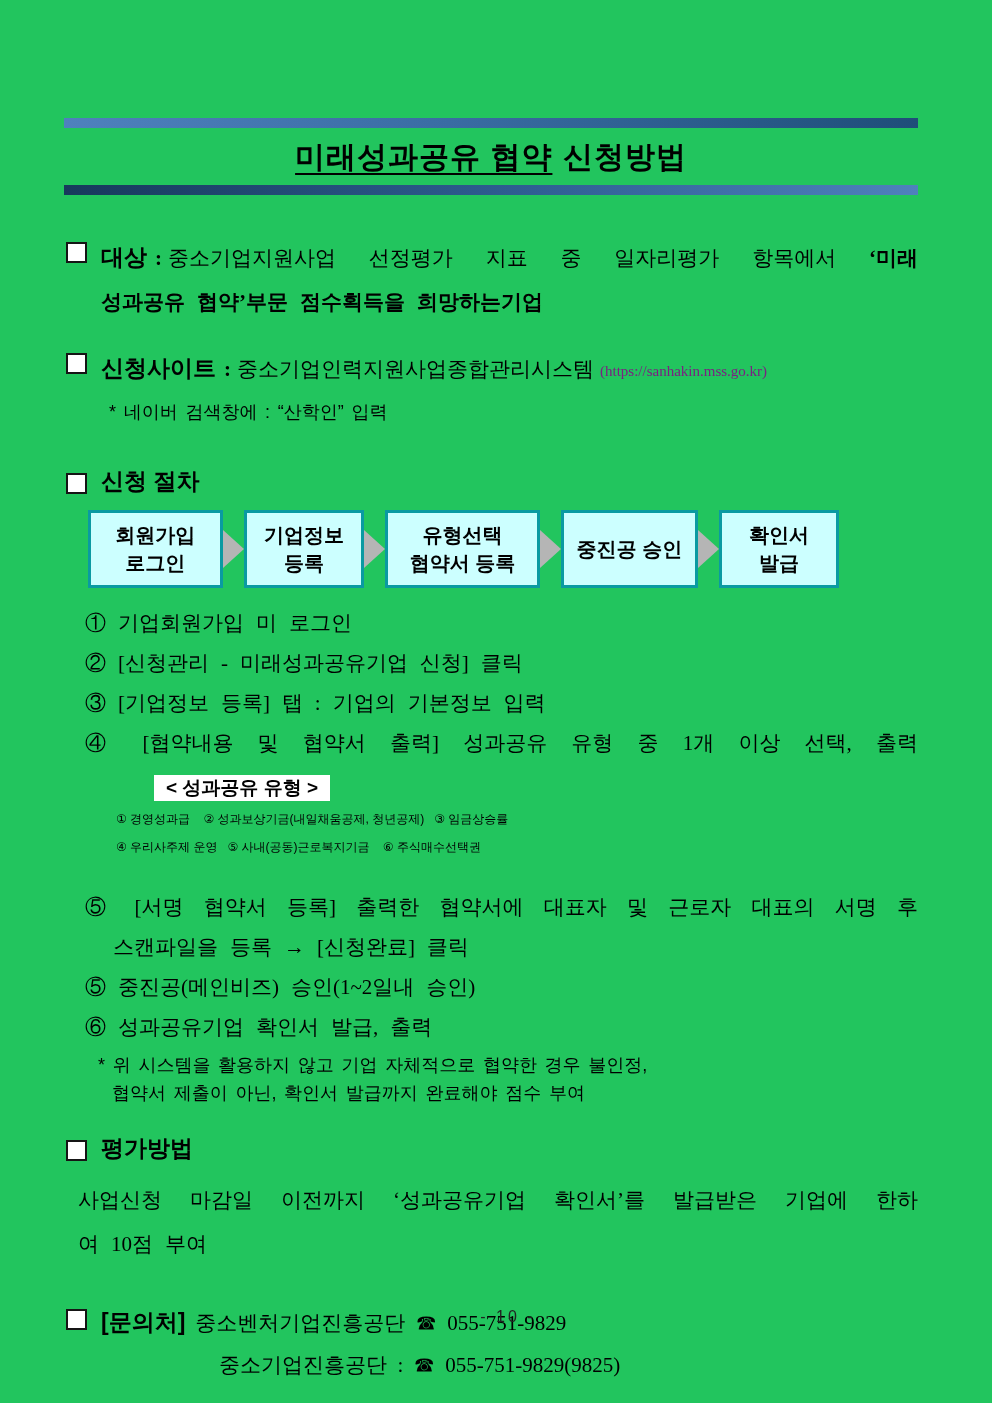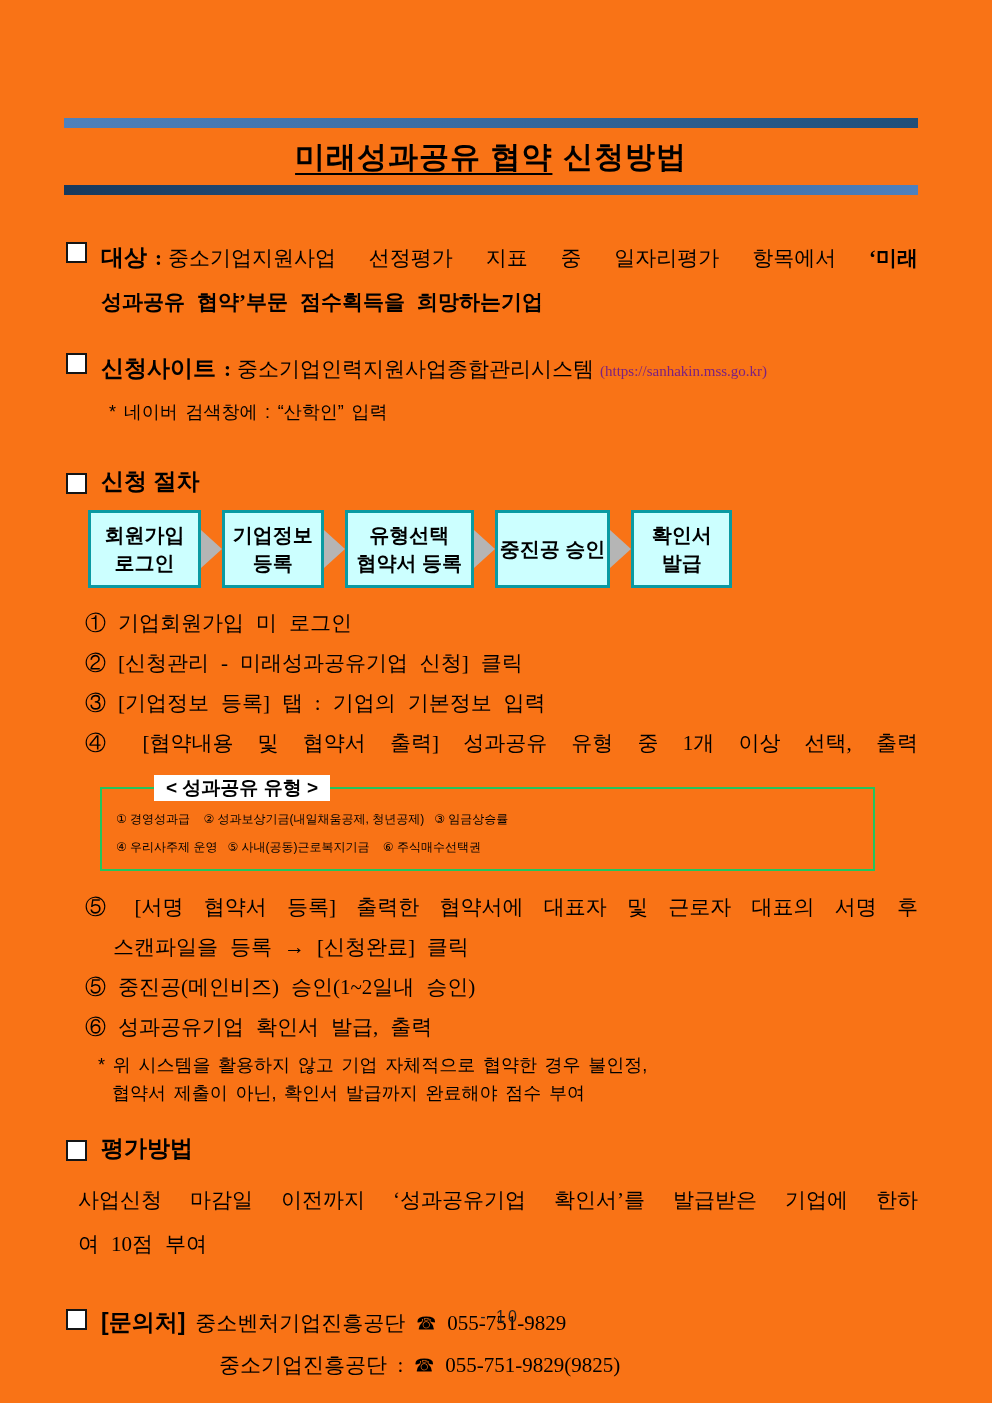--- a/index.html
+++ b/index.html
@@ -1,17 +1,17 @@
 <!DOCTYPE html>
 <html><head>
 <meta charset="utf-8">
 <style>
   html,body { margin:0; padding:0; background:#888; }
   .page {
-    width: 992px; height: 1403px; background:#f97316; position: relative;
+    width: 992px; height: 1403px; background:#22c55e; position: relative;
     margin: 0 auto; box-sizing: border-box; overflow: hidden;
     font-family: "Liberation Serif", "DejaVu Serif", serif; color:#000;
   }
   .content { padding: 118px 74px 0 64px; box-sizing: border-box; }
 
   
   .bar { height: 10px; }
   .bar-top { background: linear-gradient(to right,#4f81bd 0%, #3a6ca3 45%, #1f4e79 100%); }
   .bar-bottom { background: linear-gradient(to right,#17395c 0%, #2f5f93 55%, #4f81bd 100%); }
   h1.doc-title {
@@ -45,21 +45,21 @@
   }
 
   .mt-target { margin-top: 40px; }
   .mt-site { margin-top: 22px; }
   .mt-proc { margin-top: 40px; }
   .mt-eval { margin-top: 26px; }
   .mt-contact { margin-top: 36px; }
 
   
   .steps {
-    margin: 13px 0 0 24px; width: 644px; height: 78px;
+    margin: 13px 0 0 24px; width: 751px; height: 78px;
     display: flex; align-items: stretch; justify-content: space-between;
   }
   .step-box {
     box-sizing: border-box; border: 3px solid #0a9aa2; background: #ccffff;
     display: flex; flex-direction: column; justify-content: center; align-items: center;
     font-family: "Liberation Sans", "DejaVu Sans", sans-serif;
     font-size: 20px; font-weight: bold; line-height: 28px; text-align: center;
   }
   .sb1 { width: 137px; } .sb2 { width: 123px; } .sb3 { width: 157px; }
   .sb4 { width: 140px; } .sb5 { width: 122px; }

